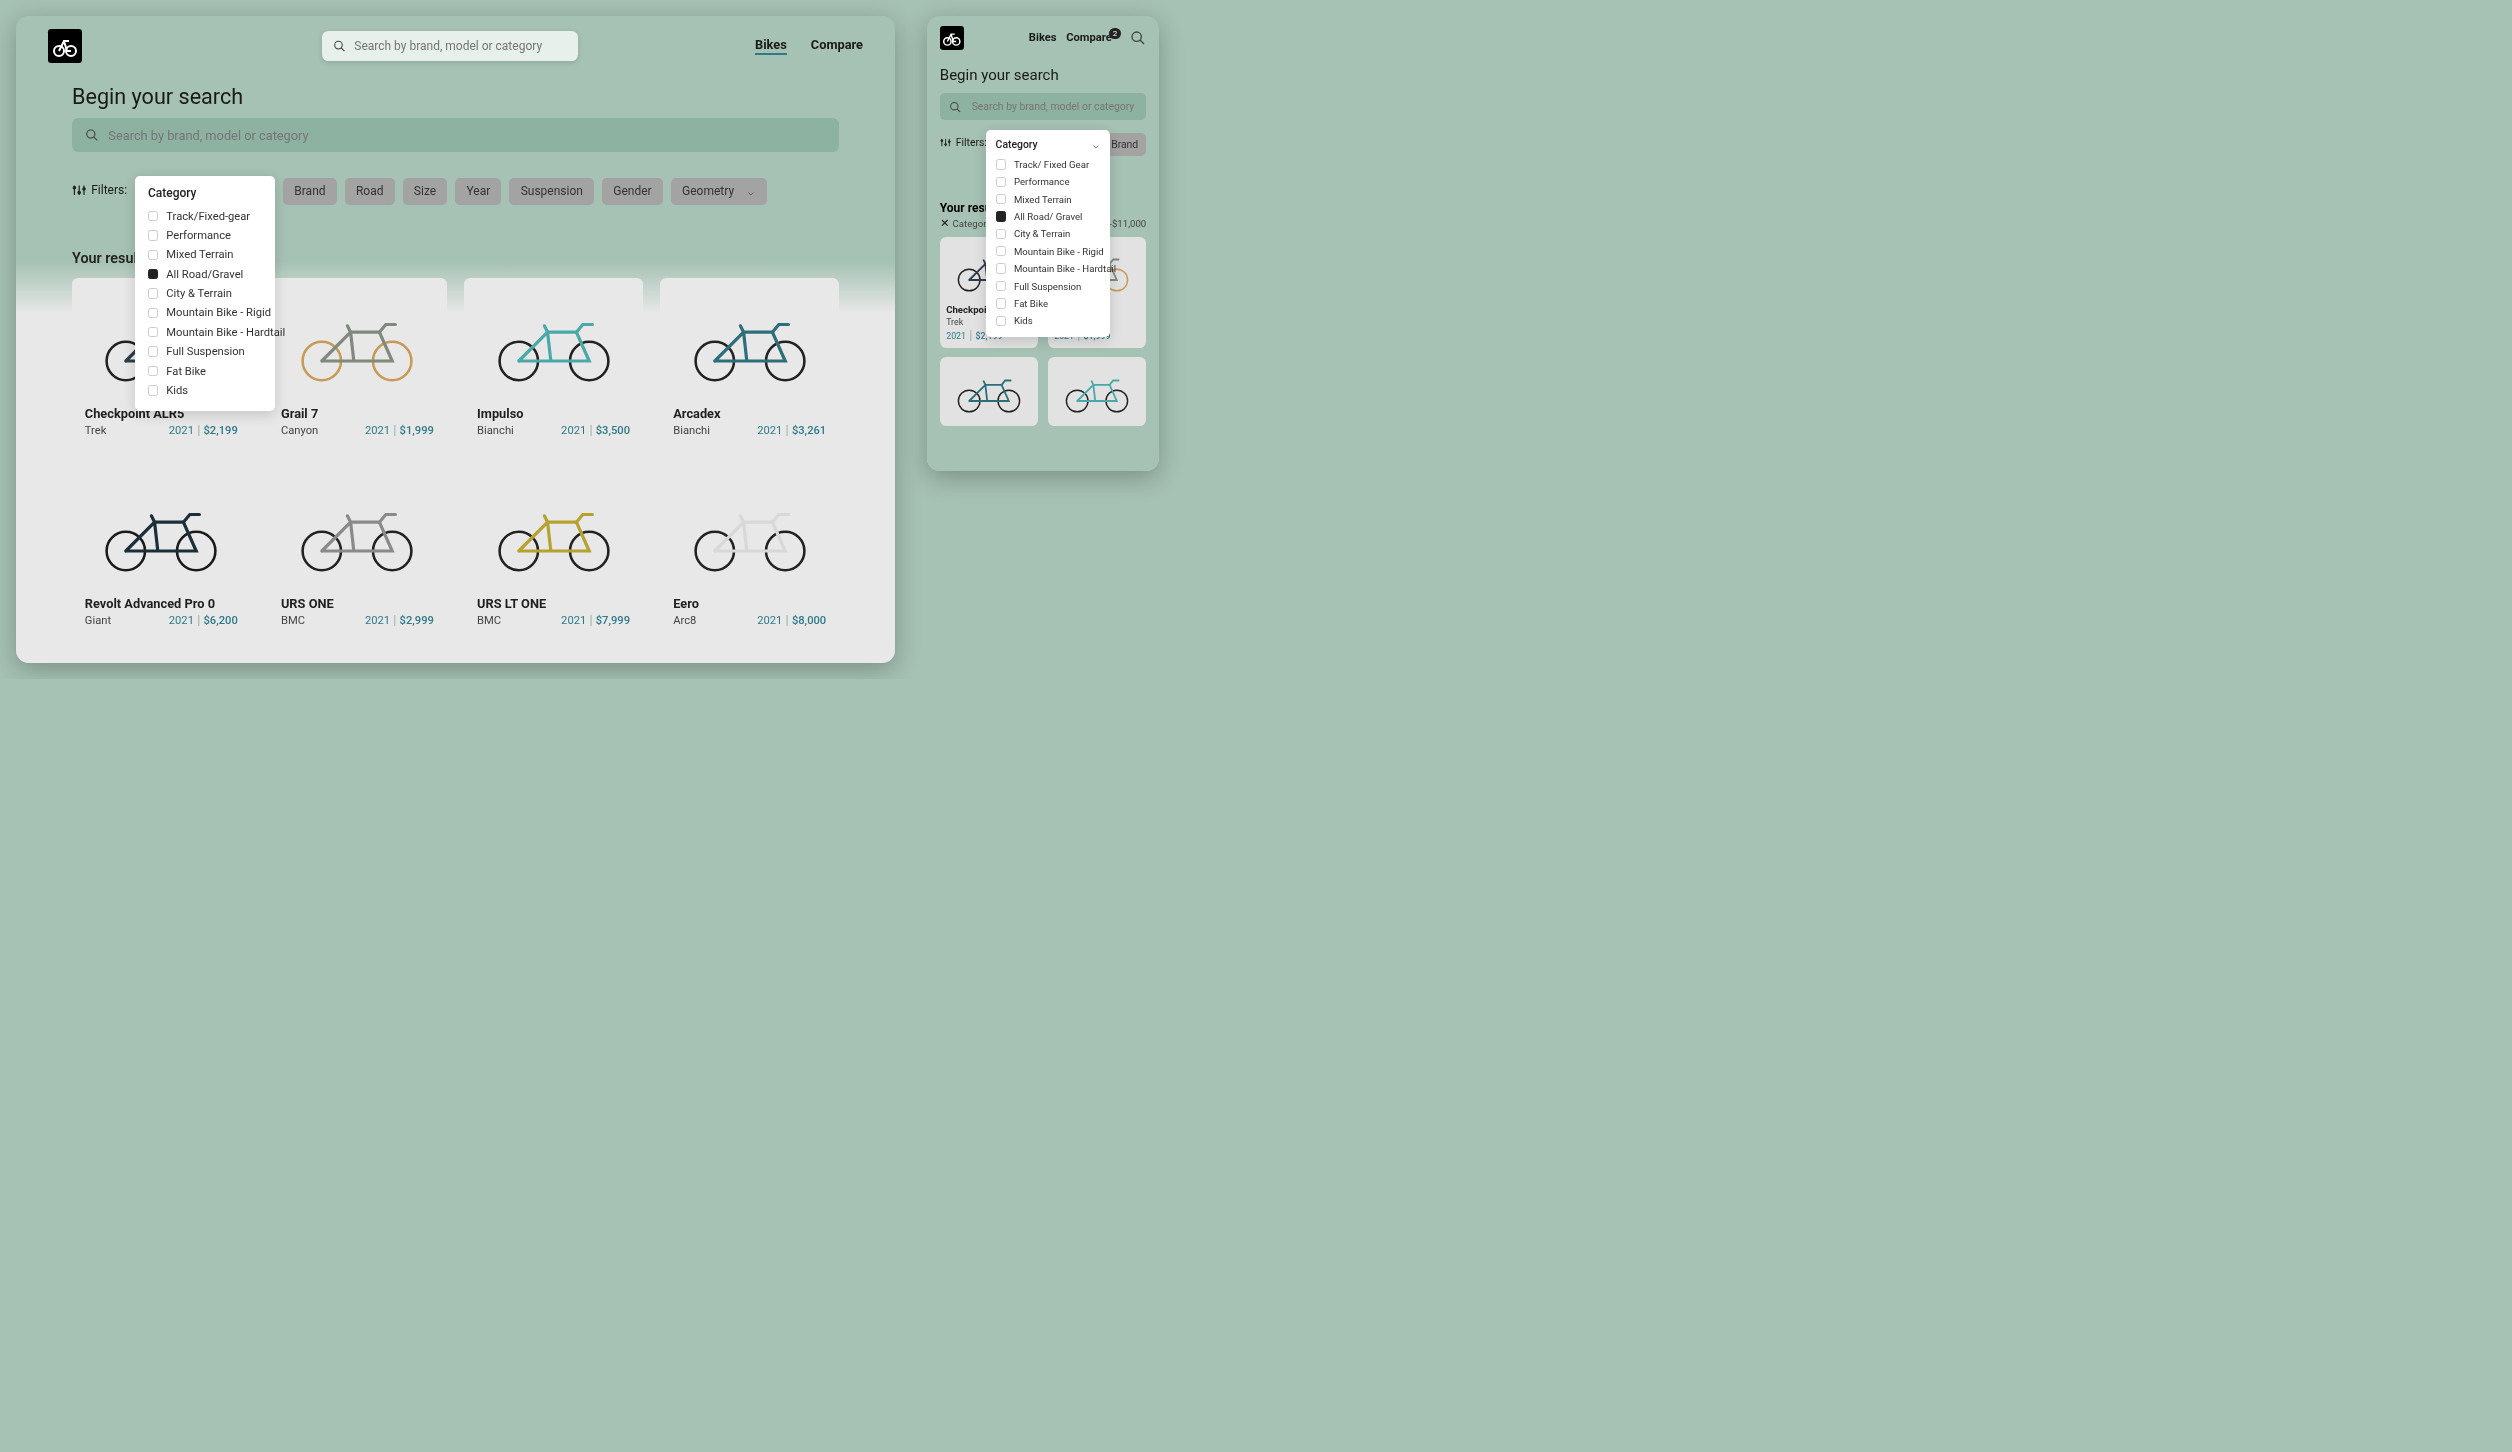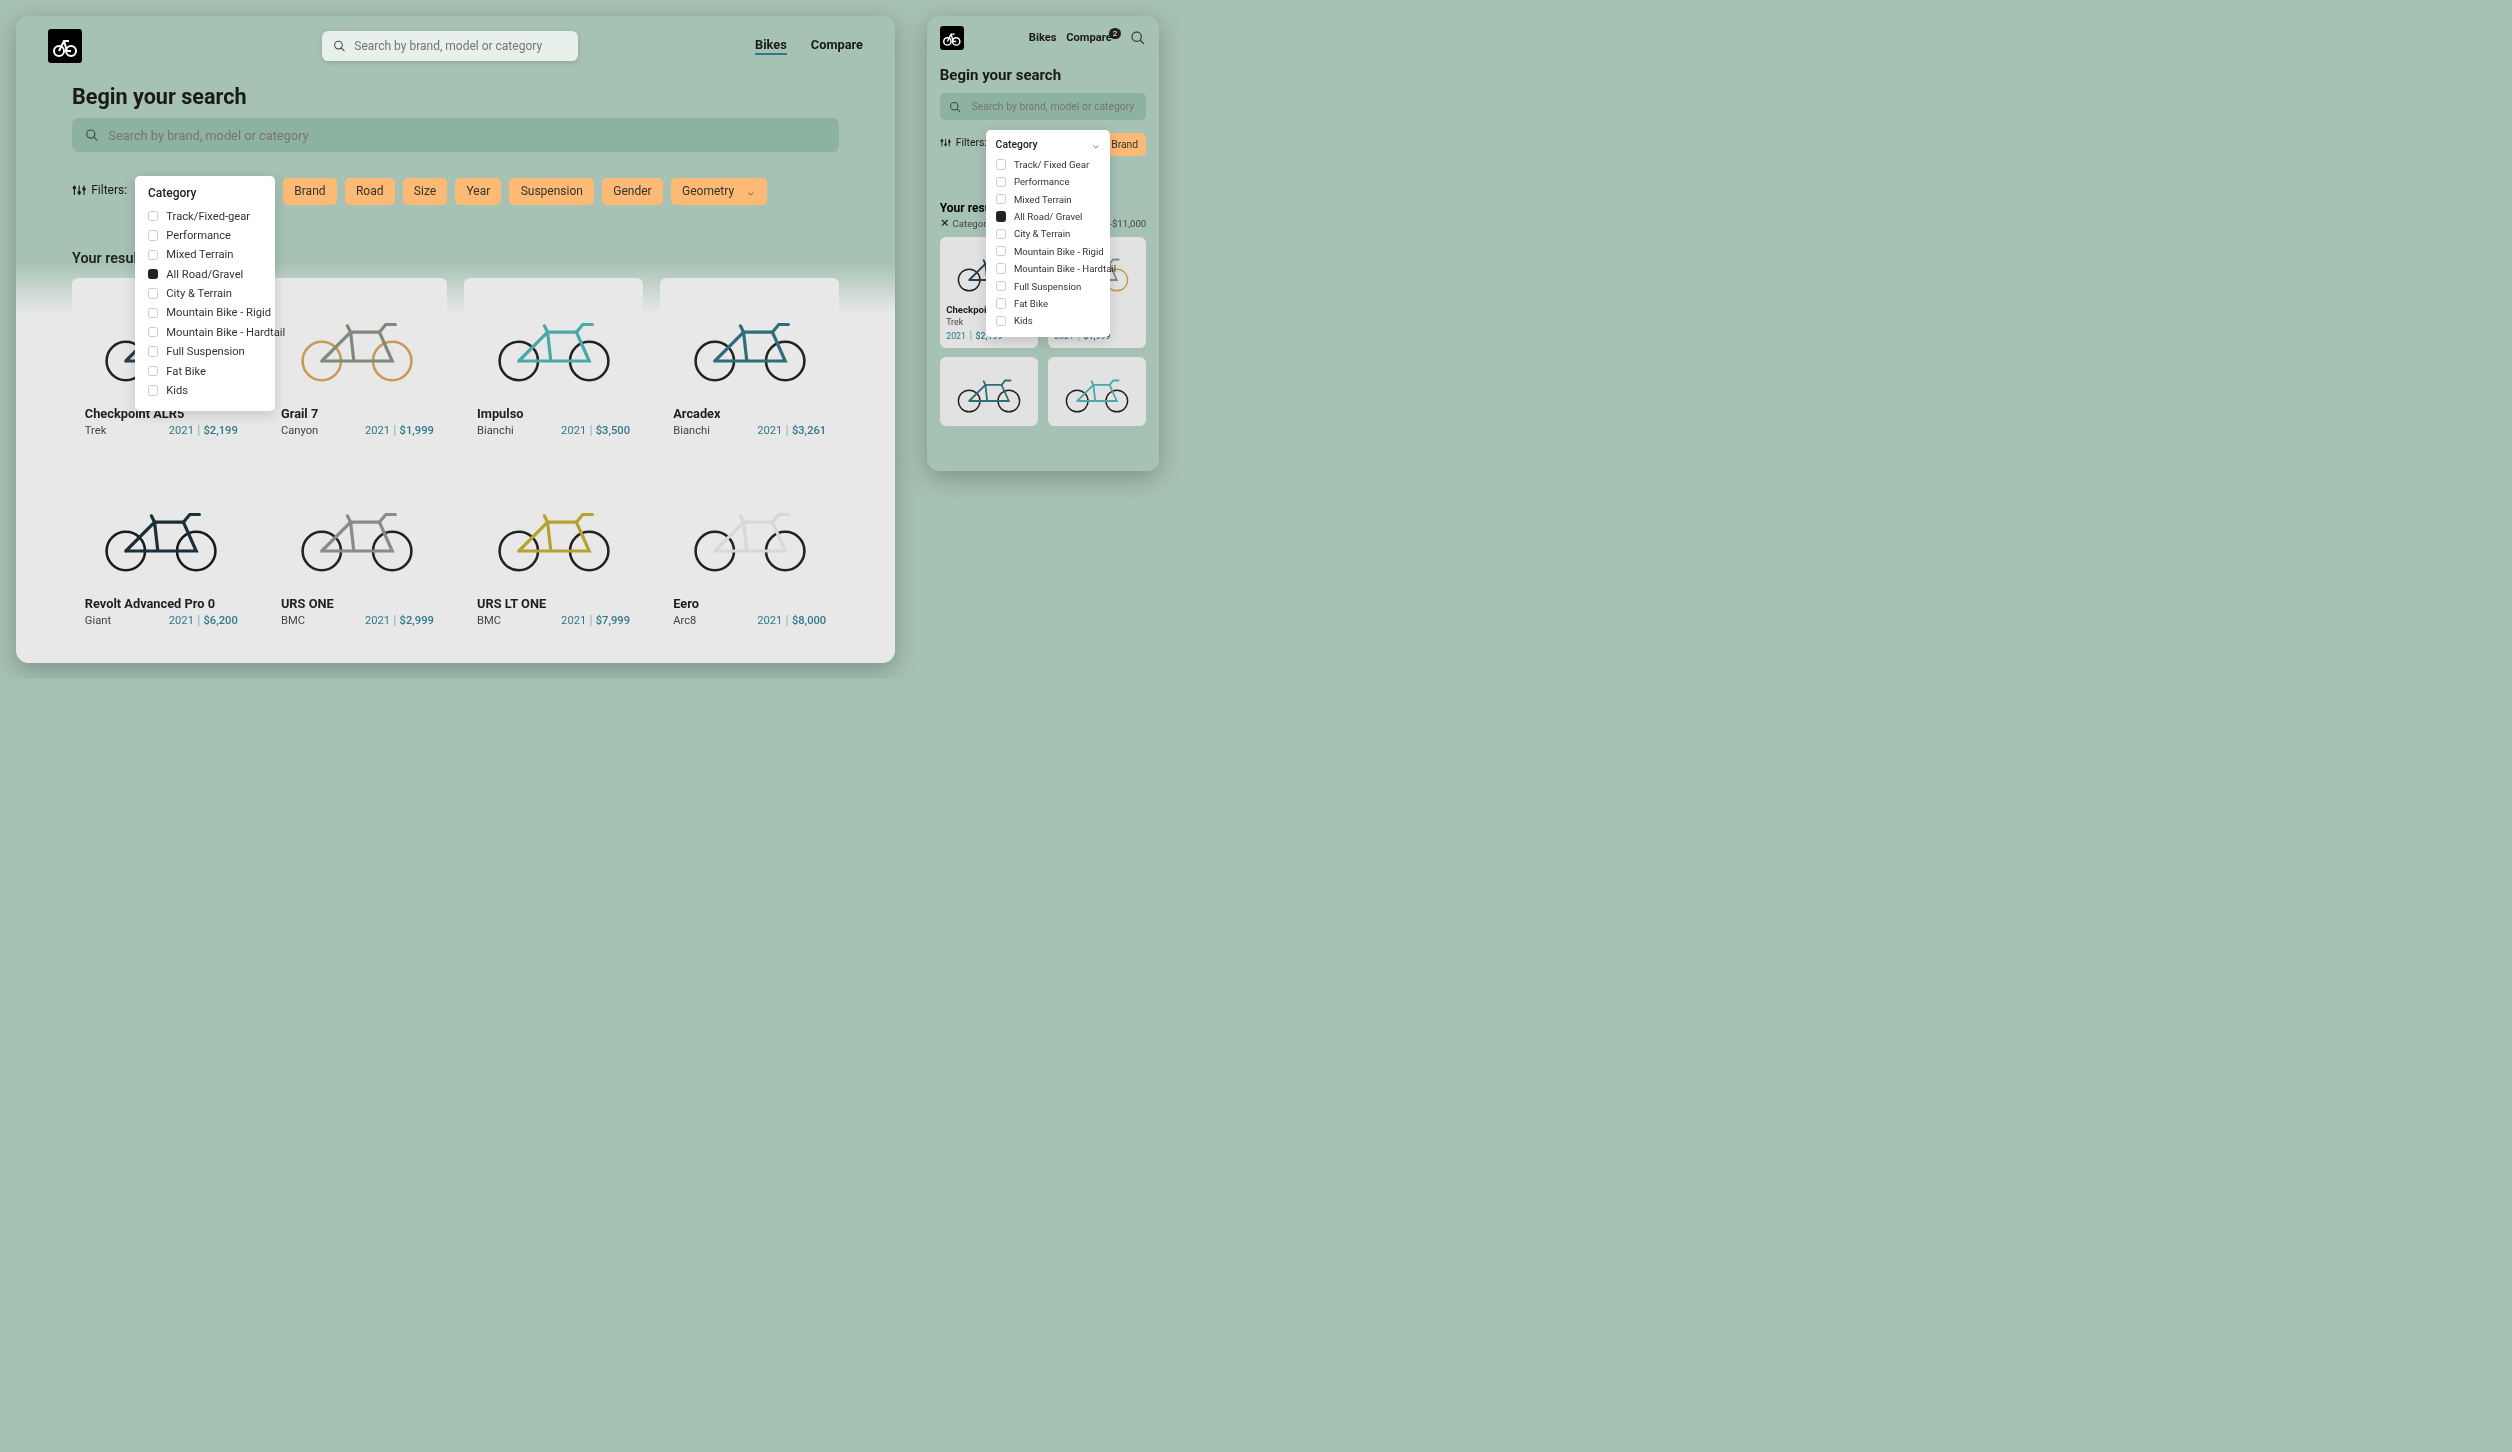--- a/index.html
+++ b/index.html
@@ -11,27 +11,27 @@
   .header-d { display:flex; align-items:center; padding:12.8px 32px; gap:16px; }
   .logo { width:34px; height:34px; background:#000; border-radius:3.2px; display:flex; align-items:center; justify-content:center; }
   .logo svg { width:24px; height:24px; }
   .header-search { flex:0 0 auto; margin-left:224px; width:256px; background:#e8f0eb; border-radius:6.4px; padding:8px 11.2px; display:flex; align-items:center; gap:8px; box-shadow:0 1.6px 4.8px rgba(0,0,0,0.12); }
   .header-search input { border:none; background:transparent; outline:none; font-size:12px; width:100%; color:#444; }
   .header-nav { margin-left:auto; display:flex; gap:24px; }
   .nav-link { font-weight:700; color:#1a1a1a; font-size:12.8px; cursor:pointer; }
   .nav-link.active { border-bottom:2.4px solid #2f7a88; padding-bottom:1.6px; }
   
   .hero { padding:8px 56px 16px; }
-  .hero-title { font-size:21.6px; font-weight:700; color:#1a1a1a; margin-bottom:9.6px; }
+  .hero-title { font-size:21.6px; font-weight:400; color:#1a1a1a; margin-bottom:9.6px; }
   .hero-search { width:100%; background:#8eb2a1; border-radius:6.4px; padding:9.6px 12.8px; display:flex; align-items:center; gap:9.6px; }
   .hero-search input { border:none; background:transparent; outline:none; font-size:12.8px; width:100%; color:#444; }
   
   .filters-row { padding:8px 56px; display:flex; align-items:flex-start; gap:8px; position:relative; }
   .filters-label { display:flex; align-items:center; gap:4.8px; font-size:12px; color:#1a1a1a; margin-top:6.4px; }
-  .pill { background:#fdba74; border-radius:4.8px; padding:6.4px 11.2px; font-size:12px; color:#333; cursor:pointer; white-space:nowrap; }
+  .pill { background:#a3a3a3; border-radius:4.8px; padding:6.4px 11.2px; font-size:12px; color:#333; cursor:pointer; white-space:nowrap; }
   .pill.chev { display:flex; align-items:flex-end; gap:6.4px; }
   .dropdown { background:#fff; border-radius:4.8px; padding:9.6px 12.8px 11.2px; box-shadow:0 3.2px 12.8px rgba(0,0,0,0.15); position:relative; z-index:20; width:140px; }
   .dropdown-title { font-size:12px; font-weight:500; color:#222; margin-bottom:6.4px; }
   .ck-row { display:flex; align-items:center; gap:8px; padding:3.2px 0; cursor:pointer; }
   .ck { width:10.4px; height:10.4px; border:1.6px solid #ccc; border-radius:2.4px; flex-shrink:0; }
   .ck.checked { background:#222; border-color:#222; }
   .ck-label { font-size:11.2px; color:#333; white-space:nowrap; }
   
   .results-label { padding:6.4px 56px 0; font-size:14.4px; font-weight:600; color:#222; }
   .grid { padding:11.2px 56px; display:grid; grid-template-columns:repeat(4,1fr); gap:17.6px; }

